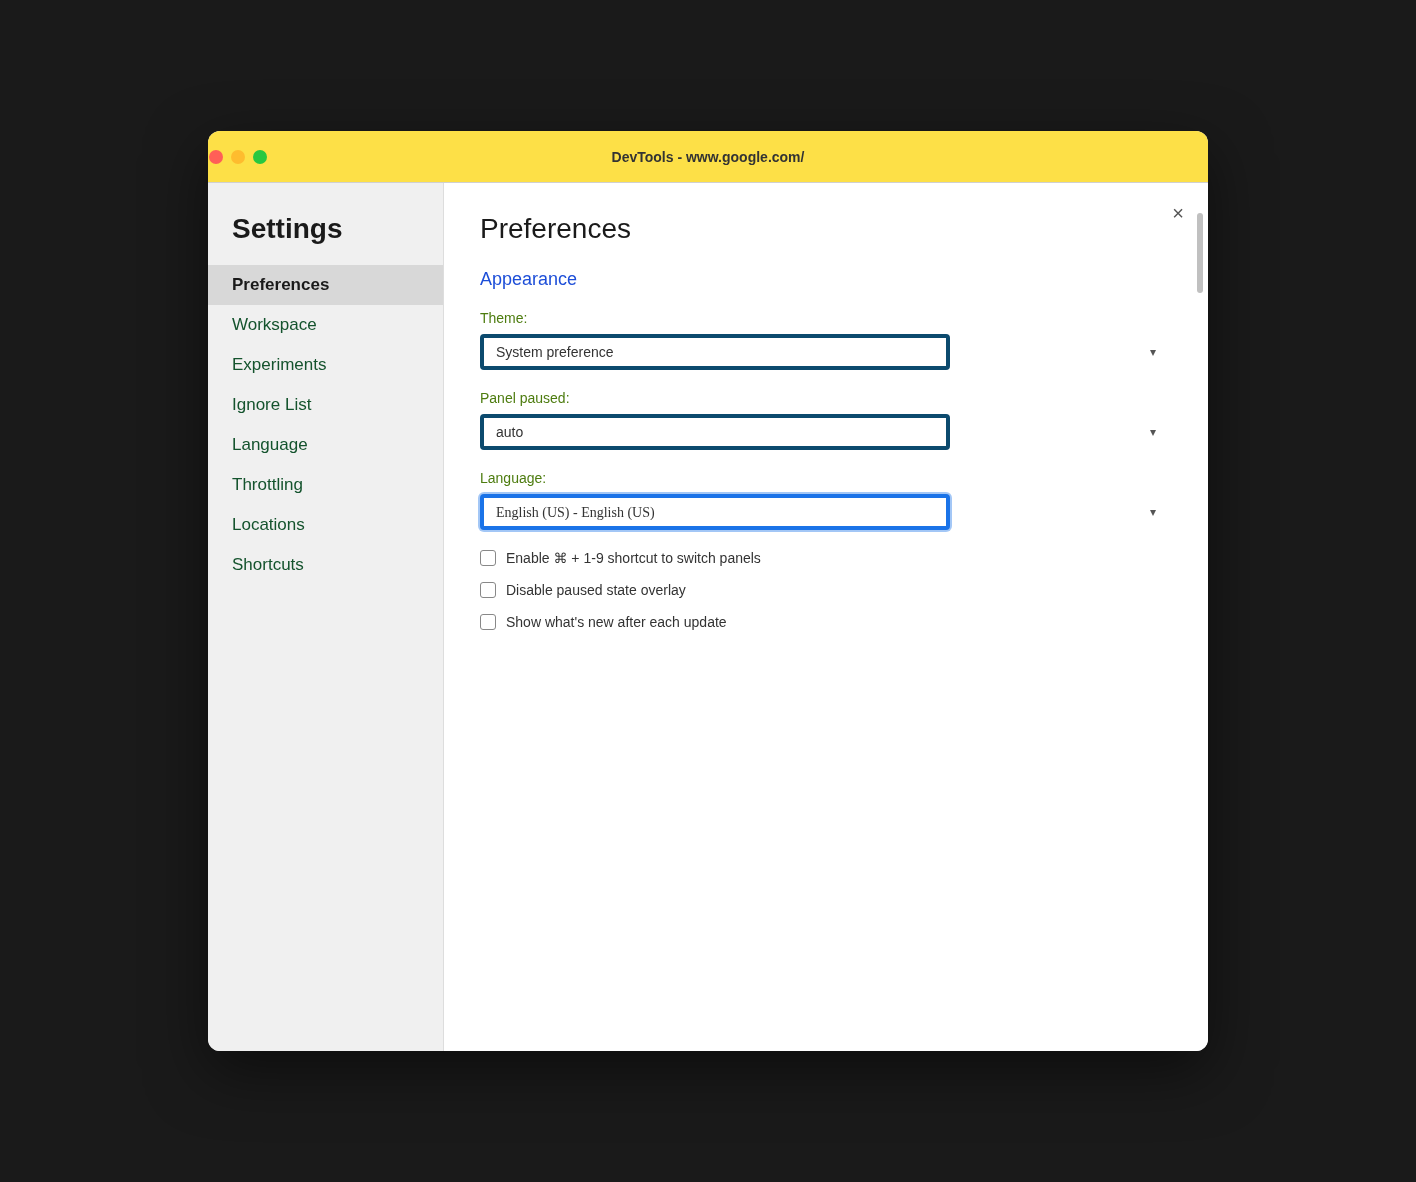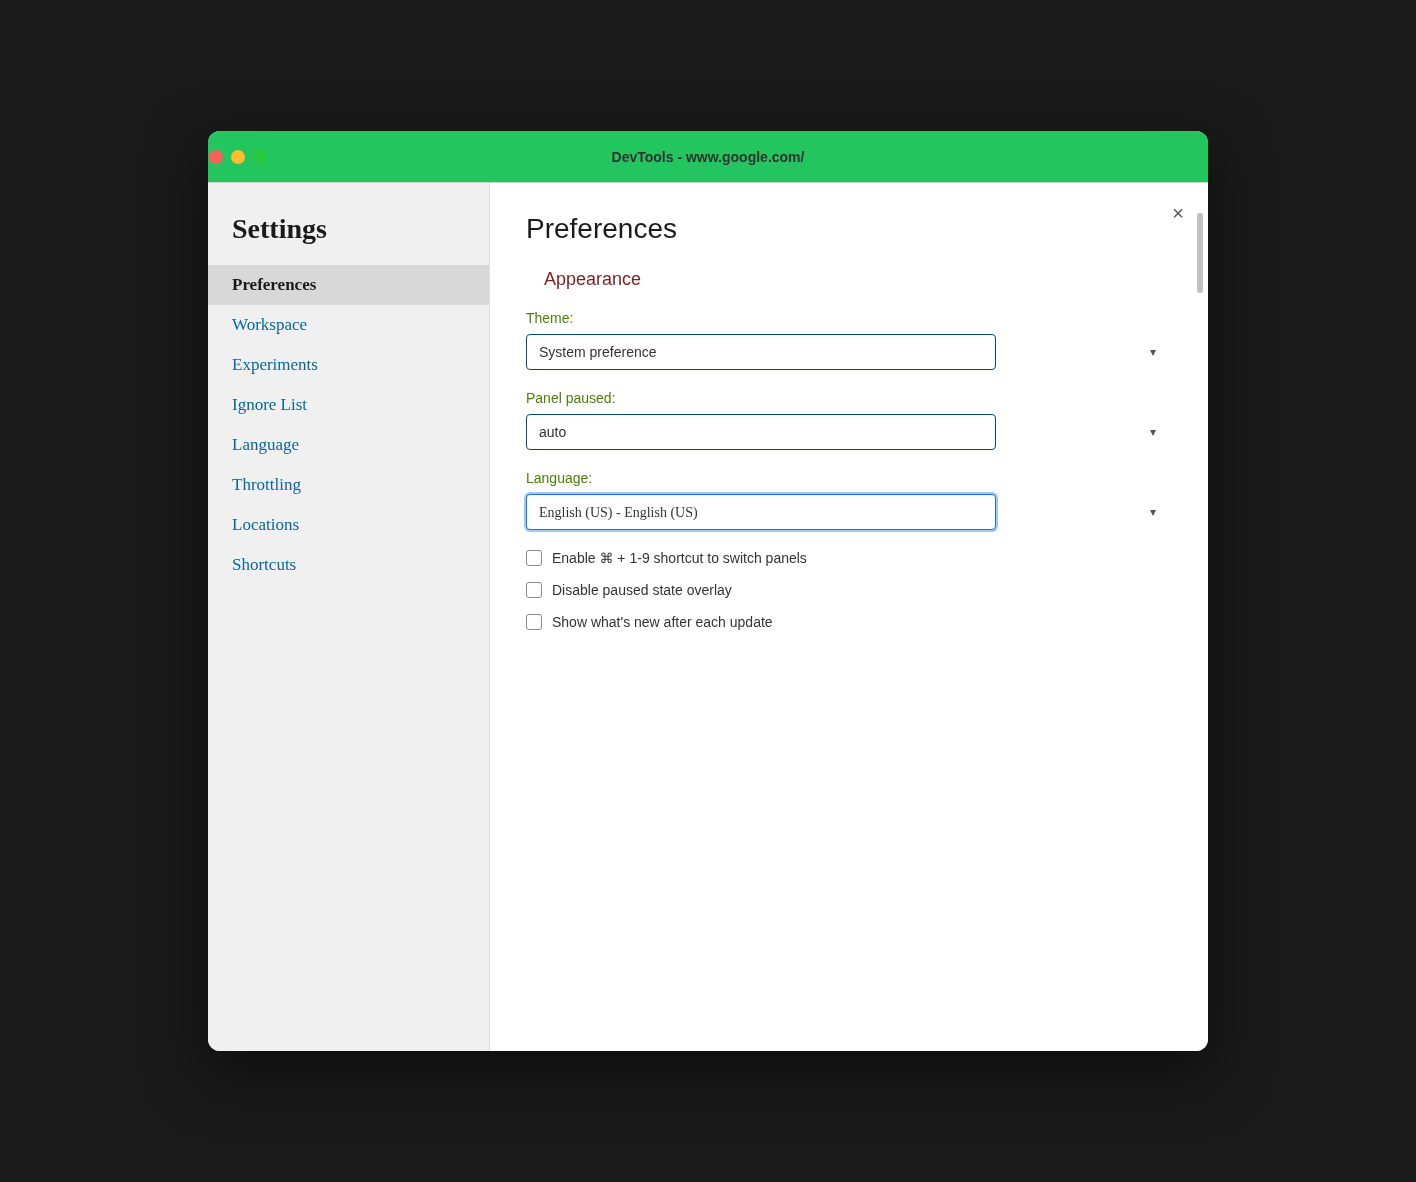--- a/index.html
+++ b/index.html
@@ -22,21 +22,21 @@
       height: 920px;
       background: #f5f5f5;
       border-radius: 12px;
       overflow: hidden;
       box-shadow: 0 20px 60px rgba(0,0,0,0.5);
       display: flex;
       flex-direction: column;
     }
 
     .titlebar {
-      background: #22c55e;
+      background: #fde047;
       height: 52px;
       display: flex;
       align-items: center;
       padding: 0 1px;
       border-bottom: 1px solid #d0d0d0;
       position: relative;
       flex-shrink: 0;
     }
 
     .traffic-lights {
@@ -65,40 +65,39 @@
       color: #333;
     }
 
     .window-body {
       display: flex;
       flex: 1;
       overflow: hidden;
     }
 
     .sidebar {
-      width: 282px;
+      width: 236px;
       background: #f0f0f0;
       padding: 30px 0 20px 0;
       flex-shrink: 0;
       border-right: 1px solid #ddd;
-      font-family: Liberation Serif, serif;
     }
 
     .sidebar-title {
       font-size: 28px;
       font-weight: 700;
       color: #1a1a1a;
       padding: 0 24px 20px 24px;
     }
 
     .sidebar-item {
       padding: 10px 24px;
       font-size: 17px;
       cursor: pointer;
-      color: #0369a1;
+      color: #14532d;
       border-radius: 0;
     }
 
     .sidebar-item.active {
       background: #d8d8d8;
       color: #1a1a1a;
       font-weight: 600;
     }
 
     .main-content {
@@ -125,40 +124,39 @@
     .page-title {
       font-size: 28px;
       font-weight: 400;
       color: #1a1a1a;
       margin-bottom: 24px;
     }
 
     .section-title {
       font-size: 18px;
       font-weight: 500;
-      color: #7f1d1d;
+      color: #1d4ed8;
       margin-bottom: 20px;
-      margin-left: 18px;
     }
 
     .field-label {
       font-size: 14px;
       color: #4d7c0f;
       margin-bottom: 8px;
     }
 
     .select-wrapper {
       position: relative;
       margin-bottom: 20px;
     }
 
     .select-control {
       width: 470px;
       height: 36px;
-      border: 1px solid #0c4a6e;
+      border: 4px solid #0c4a6e;
       border-radius: 4px;
       background: #fff;
       padding: 0 36px 0 12px;
       font-size: 14px;
       color: #333;
       appearance: none;
       cursor: pointer;
       outline: none;
     }
 

